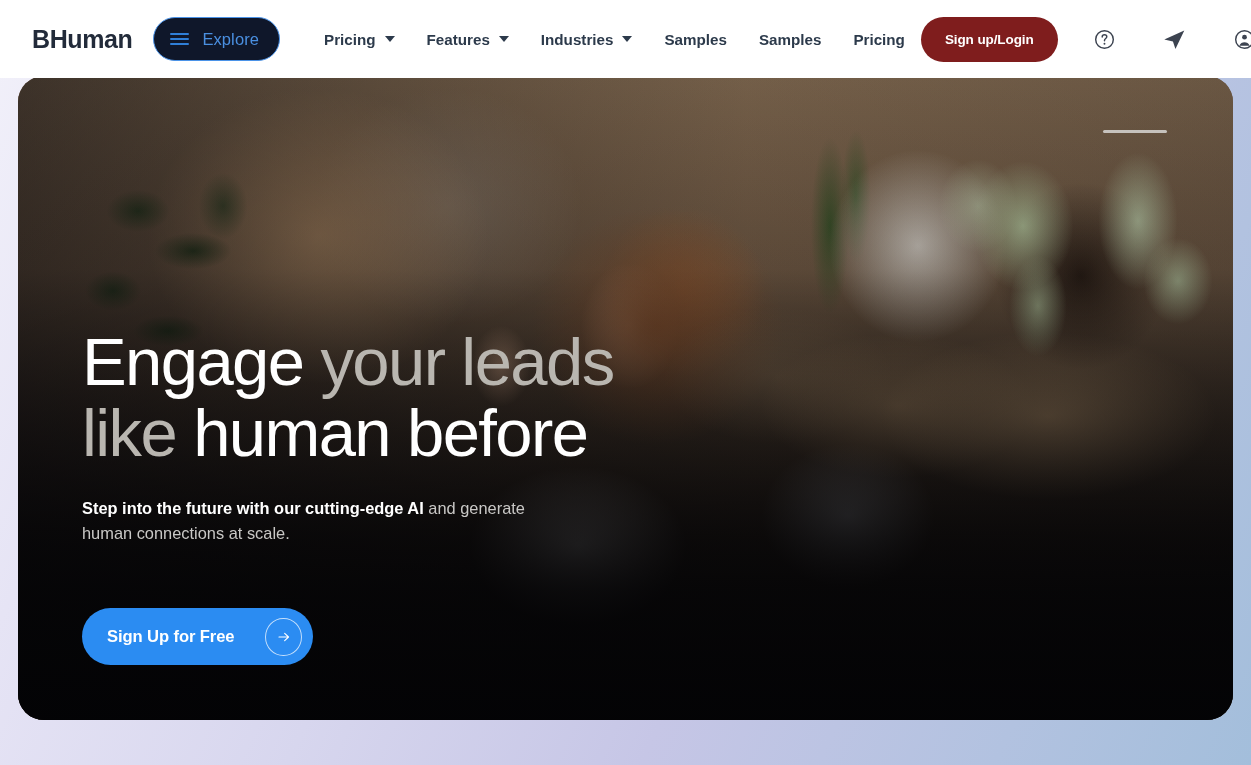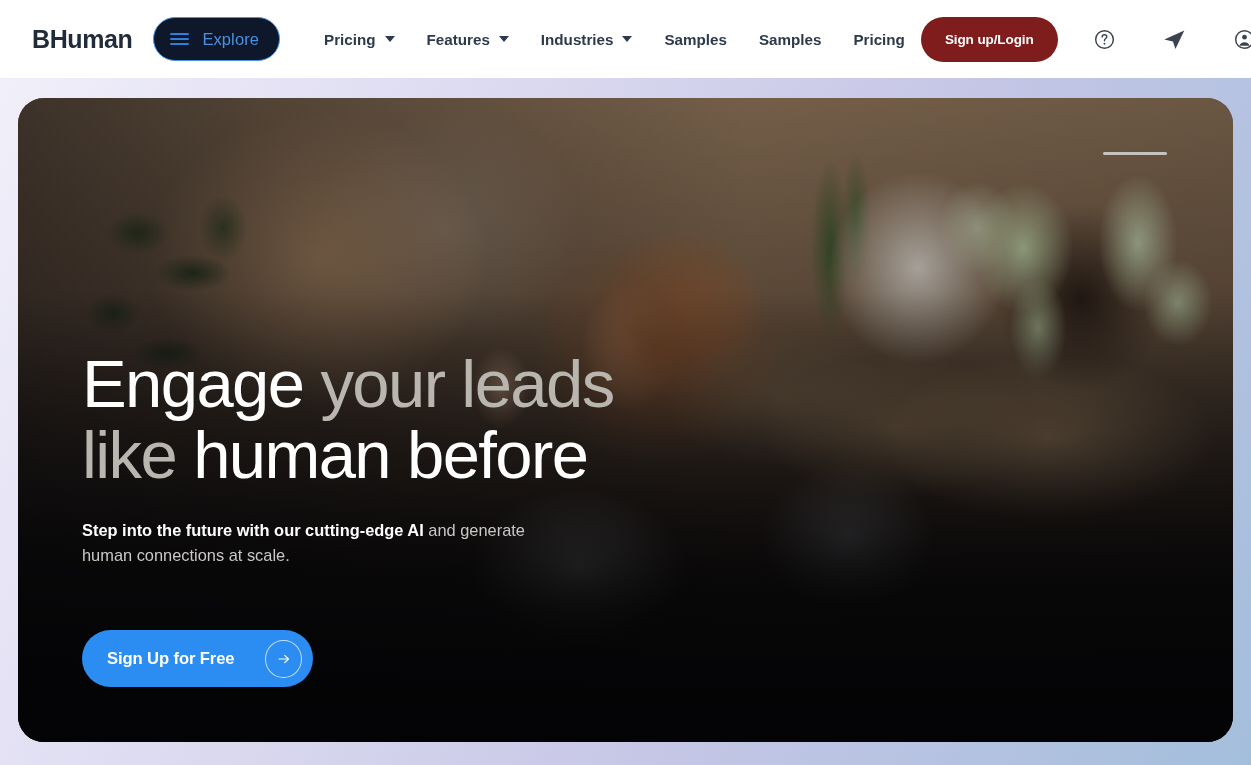--- a/index.html
+++ b/index.html
@@ -141,21 +141,21 @@
     cursor: pointer;
     background: none;
     border: none;
   }
   .icon-btn svg { display: block; }
 
   
   .hero {
     position: absolute;
     left: 18px;
-    top: 98px;
+    top: 76px;
     width: 1215px;
     height: 644px;
     border-radius: 26px;
     overflow: hidden;
     z-index: 5;
   }
 
   
   .hero-photo {
     position: absolute;

